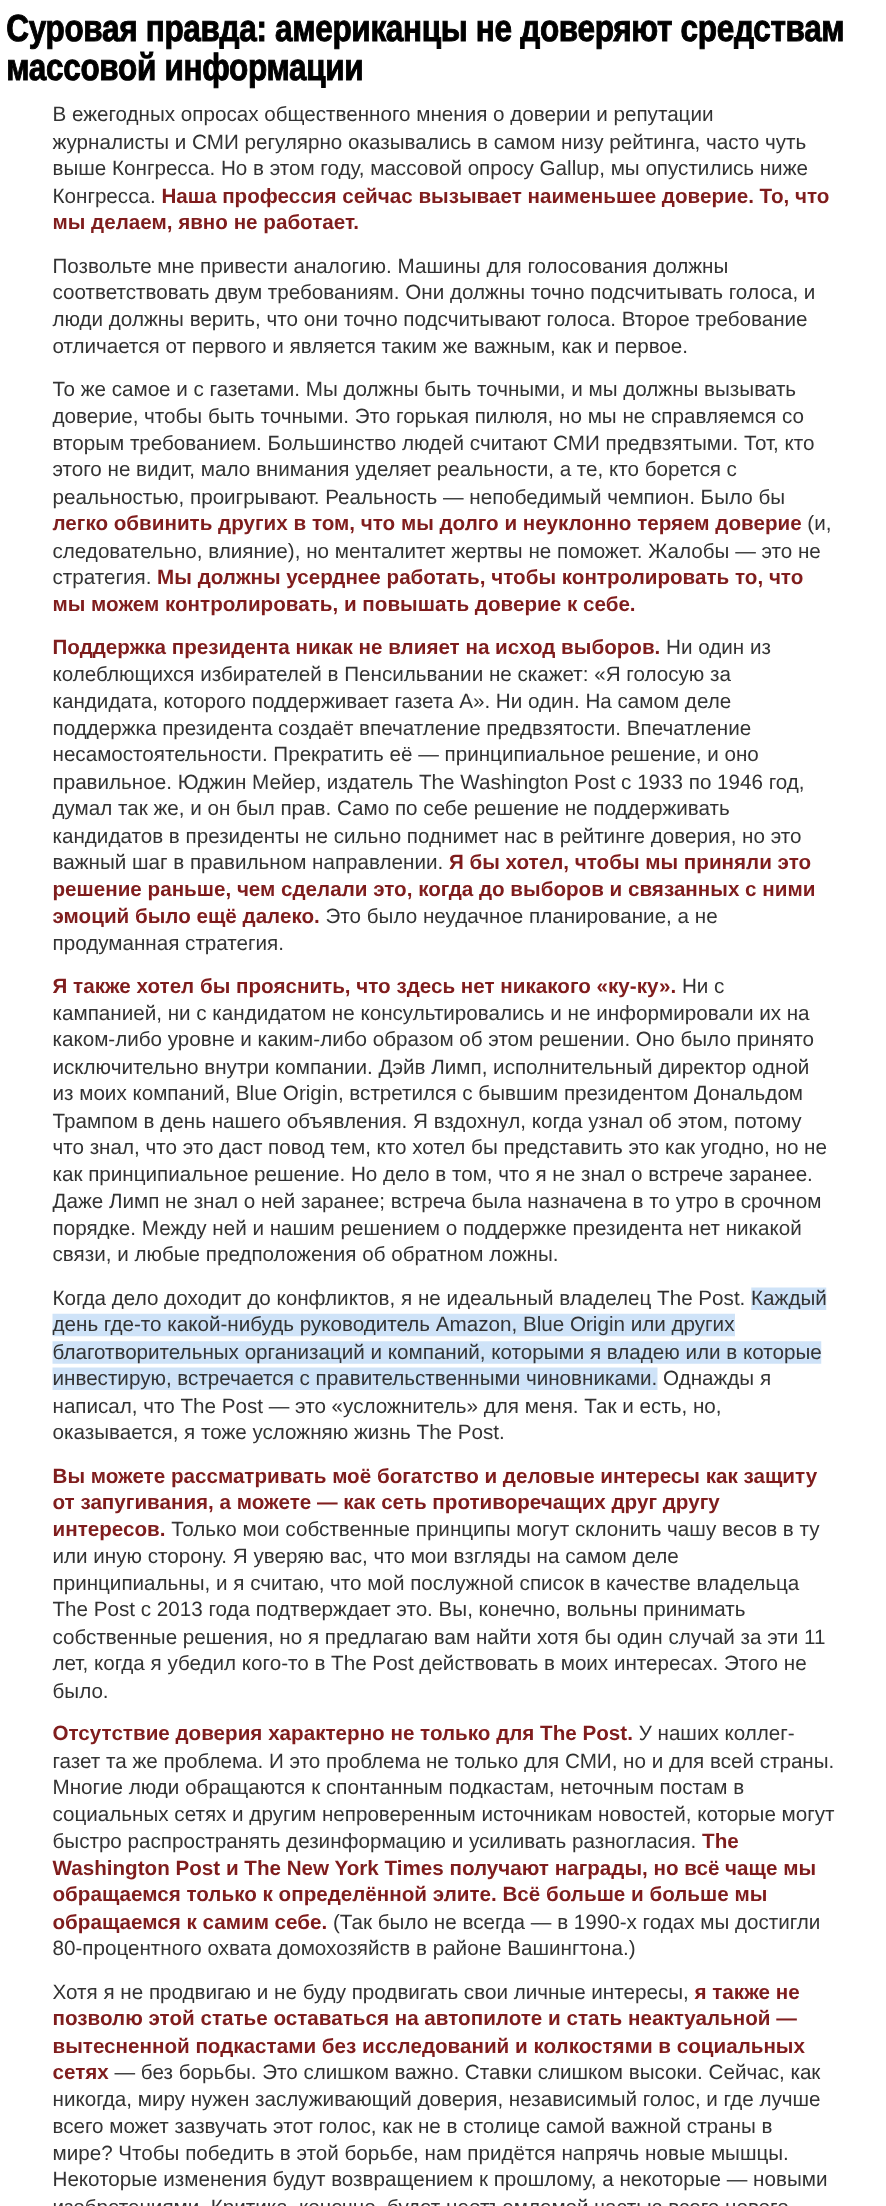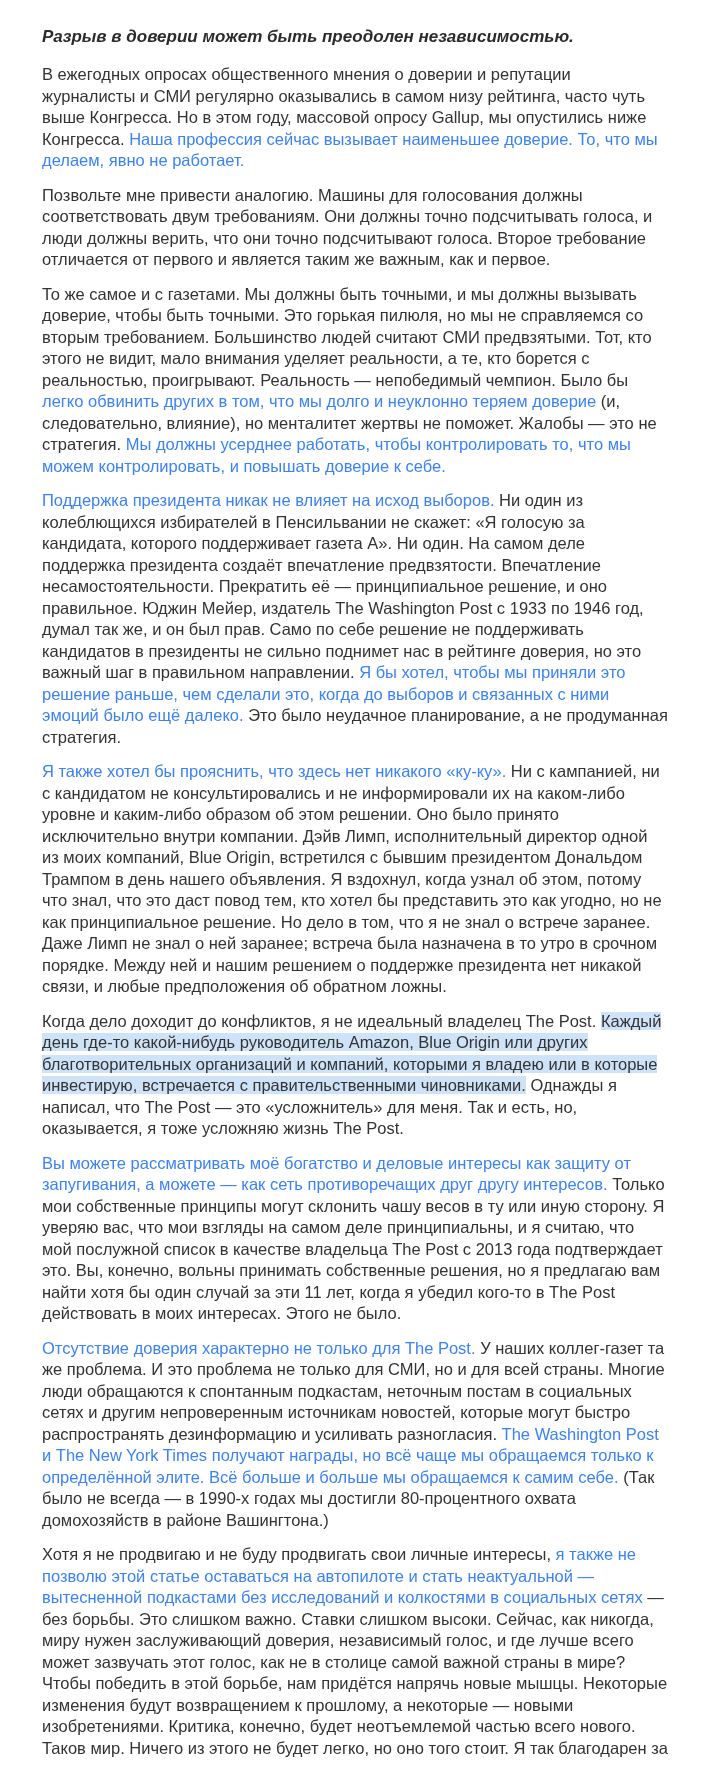--- a/index.html
+++ b/index.html
@@ -48,34 +48,37 @@
   .content p {
     margin: 0 0 13px 0;
     font-size: 16.5px;
     line-height: 21.5px;
     color: #333333;
   }
   .content p:last-child {
     margin-bottom: 0;
   }
   .b {
-    font-weight: normal;
-    color: #3b82f6;
+    font-weight: bold;
+    color: #7f1d1d;
   }
   .hl {
     
     background: #cfe3f8;
   }
 </style>
 </head>
 <body>
 
 <div class="page">
+  <h1 class="page-title">
+    <span class="title-line">Суровая правда: американцы не доверяют средствам</span>
+    <span class="title-line">массовой информации</span>
+  </h1>
   <div class="content">
-    <div class="subtitle">Разрыв в доверии может быть преодолен независимостью.</div>
     <div>
         <p><span>В ежегодных опросах общественного мнения о доверии и репутации журналисты и СМИ регулярно оказывались в самом низу рейтинга, часто чуть выше Конгресса. Но в этом году, массовой опросу Gallup, мы опустились ниже Конгресса. </span><span class="b">Наша профессия сейчас вызывает наименьшее доверие. То, что мы делаем, явно не работает.</span></p>
         <p><span>Позвольте мне привести аналогию. Машины для голосования должны соответствовать двум требованиям. Они должны точно подсчитывать голоса, и люди должны верить, что они точно подсчитывают голоса. Второе требование отличается от первого и является таким же важным, как и первое.</span></p>
         <p><span>То же самое и с газетами. Мы должны быть точными, и мы должны вызывать доверие, чтобы быть точными. Это горькая пилюля, но мы не справляемся со вторым требованием. Большинство людей считают СМИ предвзятыми. Тот, кто этого не видит, мало внимания уделяет реальности, а те, кто борется с реальностью, проигрывают. Реальность — непобедимый чемпион. Было бы </span><span class="b">легко обвинить других в том, что мы долго и неуклонно теряем доверие</span><span> (и, следовательно, влияние), но менталитет жертвы не поможет. Жалобы — это не стратегия. </span><span class="b">Мы должны усерднее работать, чтобы контролировать то, что мы можем контролировать, и повышать доверие к себе.</span></p>
         <p><span class="b">Поддержка президента никак не влияет на исход выборов.</span><span> Ни один из колеблющихся избирателей в Пенсильвании не скажет: «Я голосую за кандидата, которого поддерживает газета А». Ни один. На самом деле поддержка президента создаёт впечатление предвзятости. Впечатление несамостоятельности. Прекратить её — принципиальное решение, и оно правильное. Юджин Мейер, издатель The Washington Post с 1933 по 1946 год, думал так же, и он был прав. Само по себе решение не поддерживать кандидатов в президенты не сильно поднимет нас в рейтинге доверия, но это важный шаг в правильном направлении. </span><span class="b">Я бы хотел, чтобы мы приняли это решение раньше, чем сделали это, когда до выборов и связанных с ними эмоций было ещё далеко.</span><span> Это было неудачное планирование, а не продуманная стратегия.</span></p>
         <p><span class="b">Я также хотел бы прояснить, что здесь нет никакого «ку-ку».</span><span> Ни с кампанией, ни с кандидатом не консультировались и не информировали их на каком-либо уровне и каким-либо образом об этом решении. Оно было принято исключительно внутри компании. Дэйв Лимп, исполнительный директор одной из моих компаний, Blue Origin, встретился с бывшим президентом Дональдом Трампом в день нашего объявления. Я вздохнул, когда узнал об этом, потому что знал, что это даст повод тем, кто хотел бы представить это как угодно, но не как принципиальное решение. Но дело в том, что я не знал о встрече заранее. Даже Лимп не знал о ней заранее; встреча была назначена в то утро в срочном порядке. Между ней и нашим решением о поддержке президента нет никакой связи, и любые предположения об обратном ложны.</span></p>
         <p><span>Когда дело доходит до конфликтов, я не идеальный владелец The Post. </span><span class="hl" style="background: rgb(207, 227, 248);">Каждый день где-то какой-нибудь руководитель Amazon, Blue Origin или других благотворительных организаций и компаний, которыми я владею или в которые инвестирую, встречается с правительственными чиновниками.</span><span> Однажды я написал, что The Post — это «усложнитель» для меня. Так и есть, но, оказывается, я тоже усложняю жизнь The Post.</span></p>
         <p><span class="b">Вы можете рассматривать моё богатство и деловые интересы как защиту от запугивания, а можете — как сеть противоречащих друг другу интересов.</span><span> Только мои собственные принципы могут склонить чашу весов в ту или иную сторону. Я уверяю вас, что мои взгляды на самом деле принципиальны, и я считаю, что мой послужной список в качестве владельца The Post с 2013 года подтверждает это. Вы, конечно, вольны принимать собственные решения, но я предлагаю вам найти хотя бы один случай за эти 11 лет, когда я убедил кого-то в The Post действовать в моих интересах. Этого не было.</span></p>
         <p><span class="b">Отсутствие доверия характерно не только для The Post.</span><span> У наших коллег-газет та же проблема. И это проблема не только для СМИ, но и для всей страны. Многие люди обращаются к спонтанным подкастам, неточным постам в социальных сетях и другим непроверенным источникам новостей, которые могут быстро распространять дезинформацию и усиливать разногласия. </span><span class="b">The Washington Post и The New York Times получают награды, но всё чаще мы обращаемся только к определённой элите. Всё больше и больше мы обращаемся к самим себе.</span><span> (Так было не всегда — в 1990-х годах мы достигли 80-процентного охвата домохозяйств в районе Вашингтона.)</span></p>
         <p><span>Хотя я не продвигаю и не буду продвигать свои личные интересы, </span><span class="b">я также не позволю этой статье оставаться на автопилоте и стать неактуальной — вытесненной подкастами без исследований и колкостями в социальных сетях</span><span> — без борьбы. Это слишком важно. Ставки слишком высоки. Сейчас, как никогда, миру нужен заслуживающий доверия, независимый голос, и где лучше всего может зазвучать этот голос, как не в столице самой важной страны в мире? Чтобы победить в этой борьбе, нам придётся напрячь новые мышцы. Некоторые изменения будут возвращением к прошлому, а некоторые — новыми изобретениями. Критика, конечно, будет неотъемлемой частью всего нового. Таков мир. Ничего из этого не будет легко, но оно того стоит. Я так благодарен за то, что являюсь частью этого начинания.</span><br></p>

